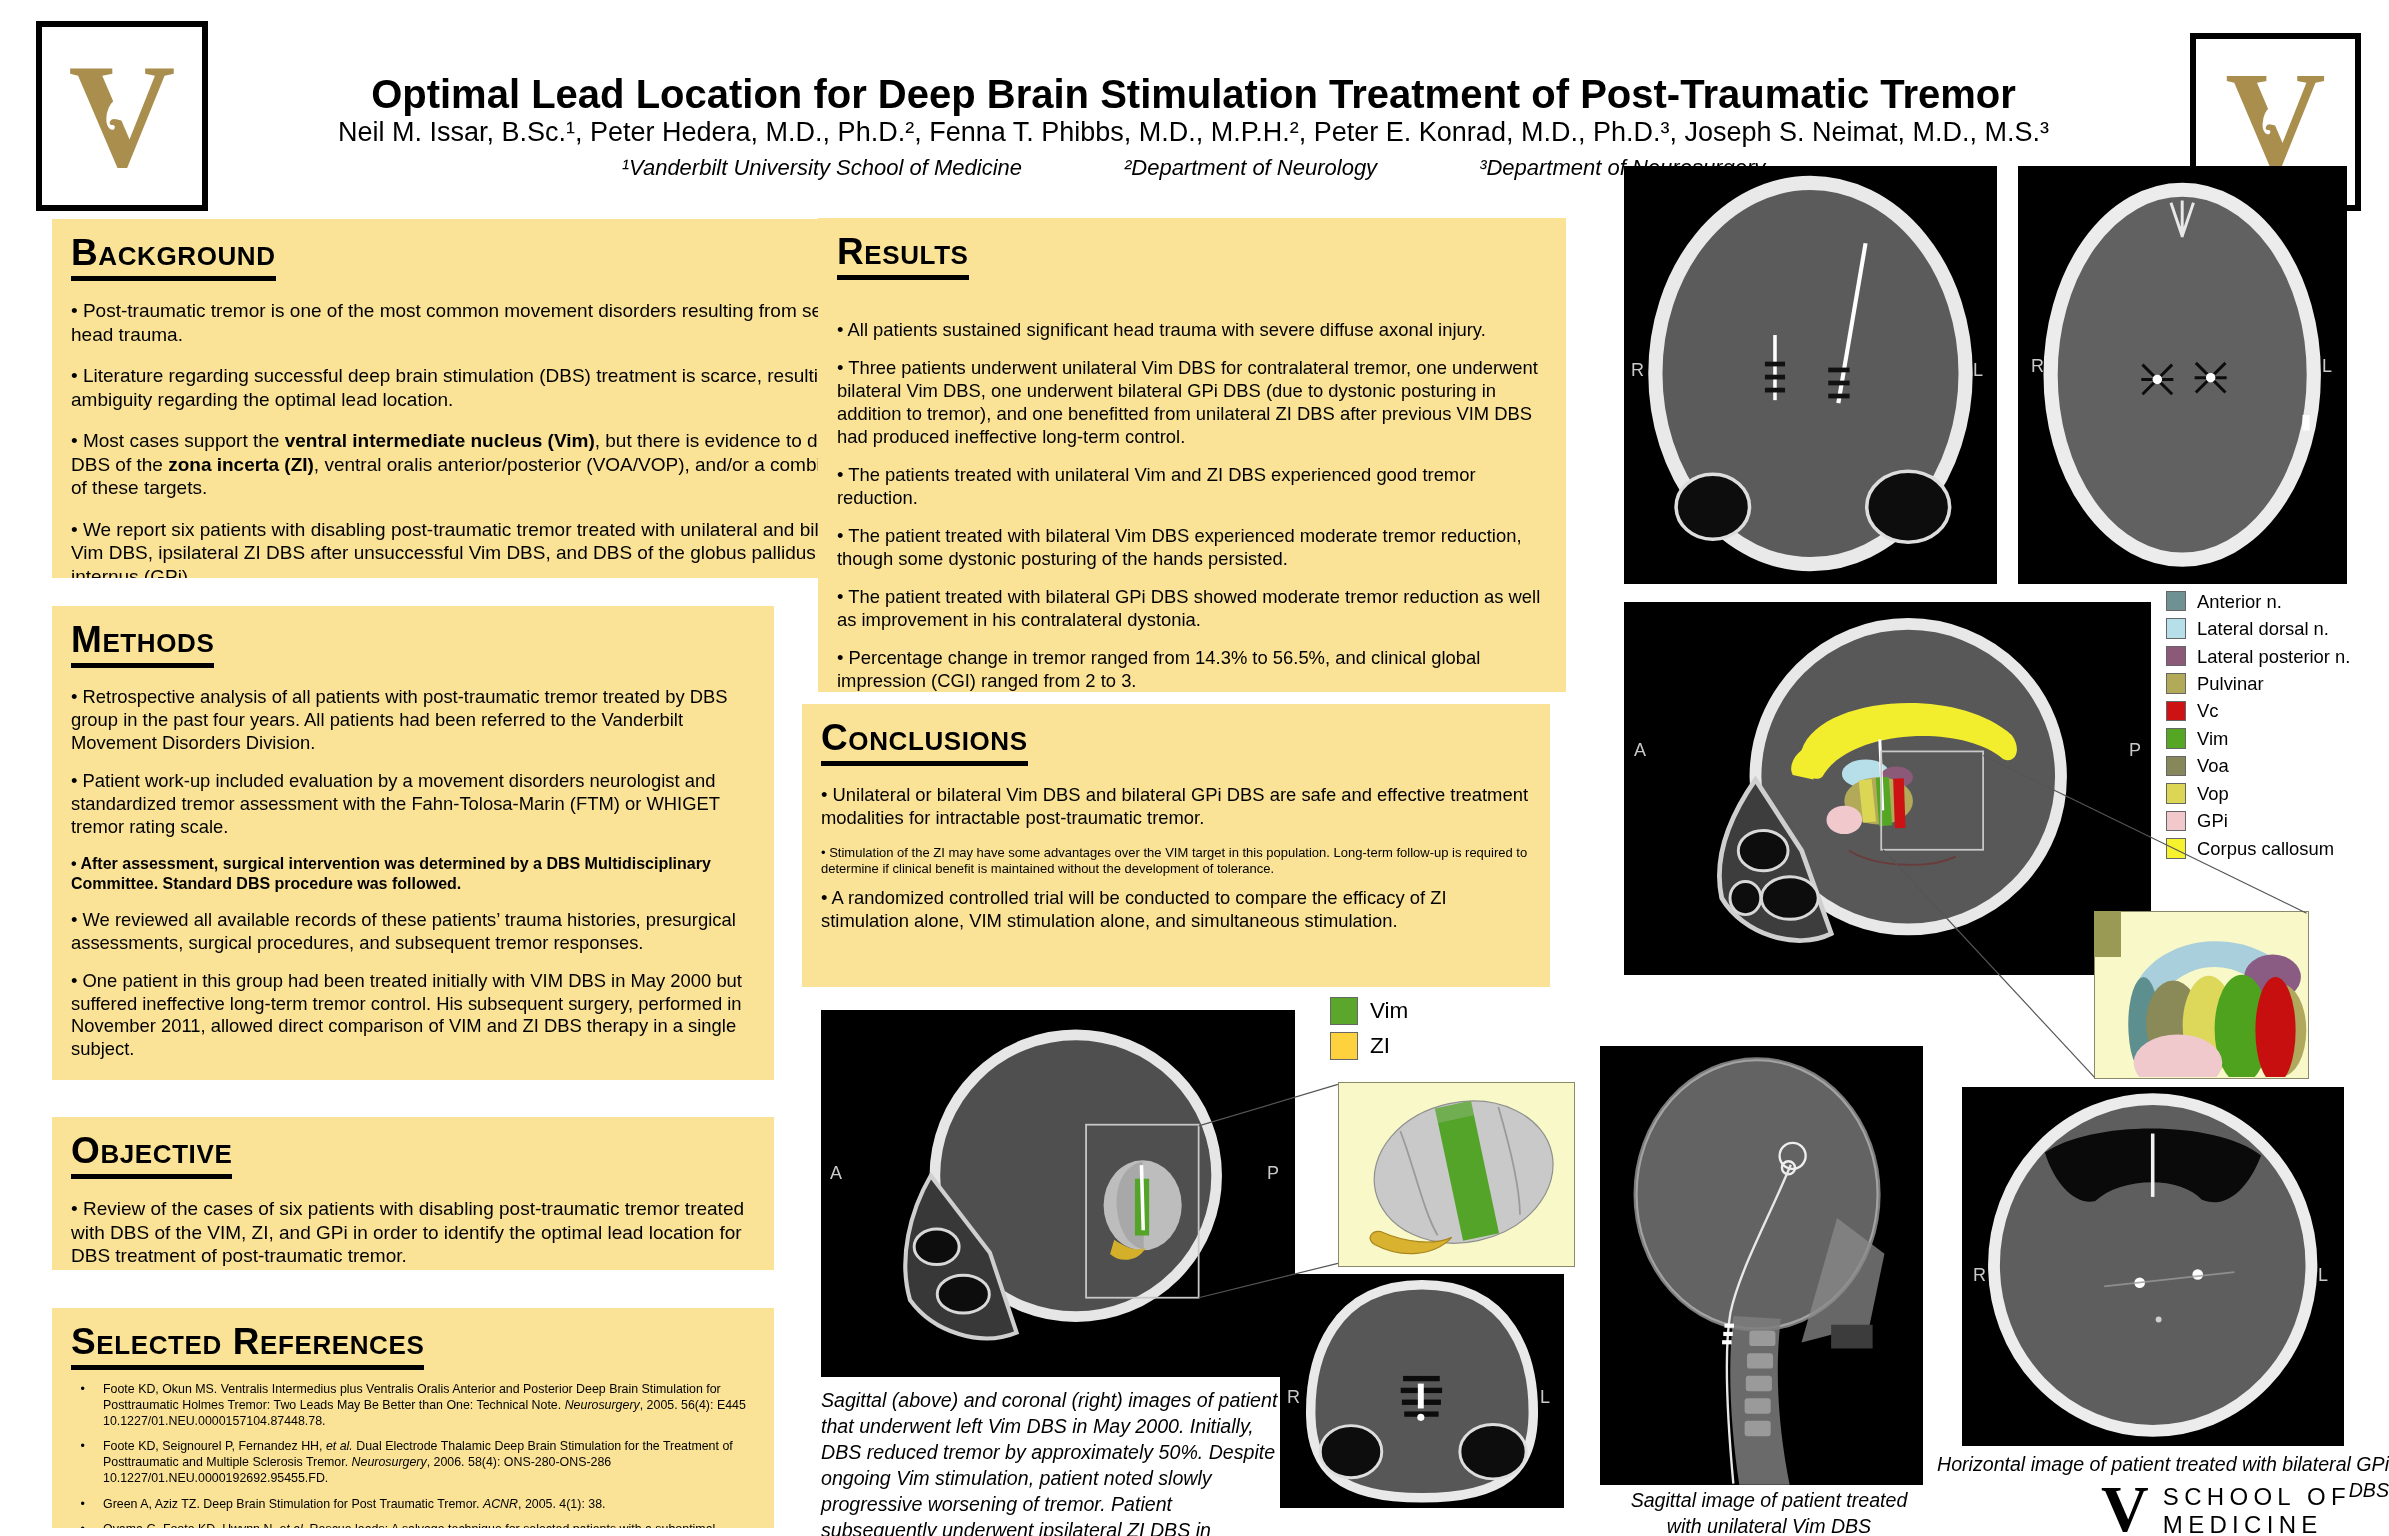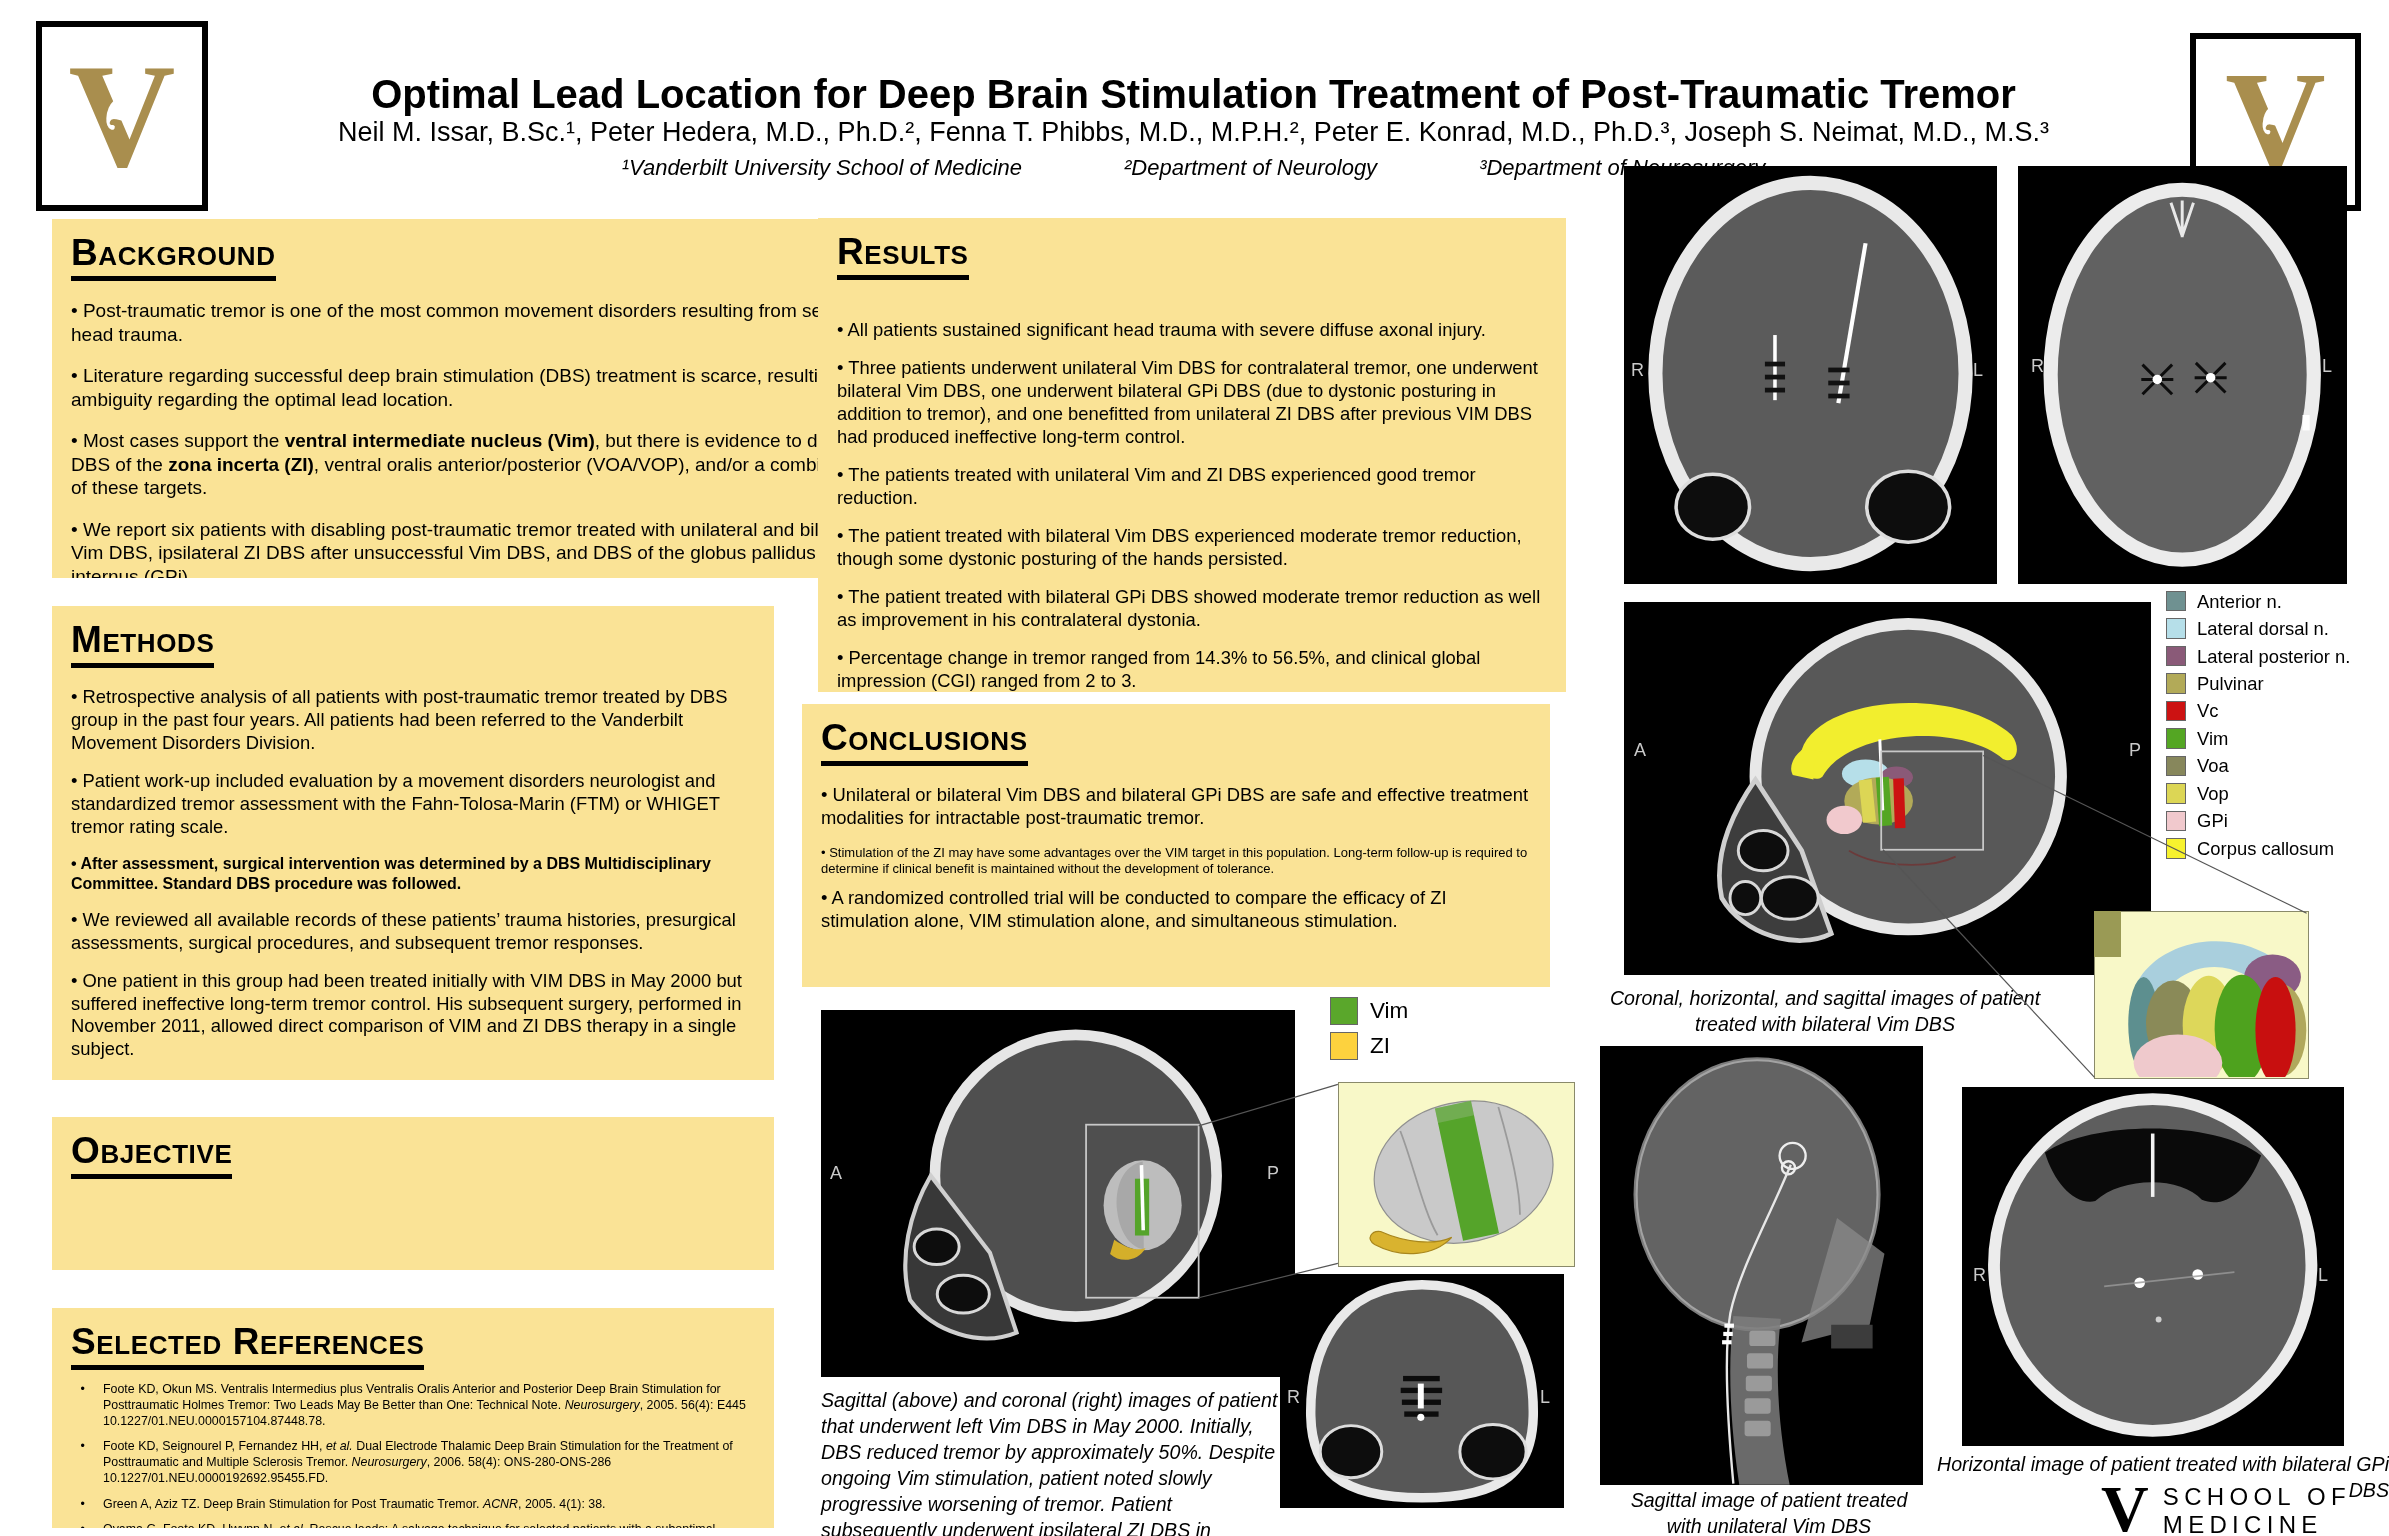--- a/index.html
+++ b/index.html
@@ -85,20 +85,24 @@
     <li style="font-size:18.4px;margin-bottom:15.4px;">Retrospective analysis of all patients with post-traumatic tremor treated by DBS group in the past four years. All patients had been referred to the Vanderbilt Movement Disorders Division.</li>
         <li style="font-size:18.4px;margin-bottom:15.4px;">Patient work-up included evaluation by a movement disorders neurologist and standardized tremor assessment with the Fahn-Tolosa-Marin (FTM) or WHIGET tremor rating scale.</li>
         <li style="font-size:16px;margin-bottom:15.4px;font-weight:bold;">After assessment, surgical intervention was determined by a DBS Multidisciplinary Committee. Standard DBS procedure was followed.</li>
         <li style="font-size:18.4px;margin-bottom:15.4px;">We reviewed all available records of these patients’ trauma histories, presurgical assessments, surgical procedures, and subsequent tremor responses.</li>
         <li style="font-size:18.4px;margin-bottom:15.4px;">One patient in this group had been treated initially with VIM DBS in May 2000 but suffered ineffective long-term tremor control. His subsequent surgery, performed in November 2011, allowed direct comparison of VIM and ZI DBS therapy in a single subject.</li>
       </ul>
   </section>
 
   <section class="panel" style="left:52px;top:1117px;width:722px;height:153px;">
     <h2 class="sec-h">Objective</h2>
+    <ul>
+
+    <li>Review of  the cases of six patients with disabling post-traumatic tremor treated with DBS of the VIM, ZI, and GPi in order to identify the optimal lead location for DBS treatment of post-traumatic tremor.</li>
+      </ul>
   </section>
 
   <section class="panel refs" style="left:52px;top:1308px;width:722px;height:220px;">
     <h2 class="sec-h">Selected References</h2>
     <ul>
 
     <li>Foote KD, Okun MS. Ventralis Intermedius plus Ventralis Oralis Anterior and Posterior Deep Brain Stimulation for Posttraumatic Holmes Tremor: Two Leads May Be Better than One: Technical Note. <i>Neurosurgery</i>, 2005. 56(4): E445 10.1227/01.NEU.0000157104.87448.78.</li>
         <li>Foote KD, Seignourel P, Fernandez HH, <i>et al.</i> Dual Electrode Thalamic Deep Brain Stimulation for the Treatment of Posttraumatic and Multiple Sclerosis Tremor. <i>Neurosurgery</i>, 2006. 58(4): ONS-280-ONS-286 10.1227/01.NEU.0000192692.95455.FD.</li>
         <li>Green A, Aziz TZ. Deep Brain Stimulation for Post Traumatic Tremor. <i>ACNR</i>, 2005. 4(1): 38.</li>
         <li>Oyama G, Foote KD, Hwynn N, <i>et al.</i> Rescue leads: A salvage technique for selected patients with a suboptimal response to standard DBS therapy. , 2011. 17(6): 451-455.</li>
@@ -235,21 +239,20 @@
         <span class="swatch" style="background: rgb(241, 201, 205);"></span>
         <span class="legend-label">GPi</span>
       </div>
 
       <div class="legend-item">
         <span class="swatch" style="background: rgb(247, 242, 46);"></span>
         <span class="legend-label">Corpus callosum</span>
       </div>
     </div>
 
-  <div class="caption center" style="left:1600px;top:985px;width:450px;">Coronal, horizontal, and sagittal images of patient treated with bilateral Vim DBS</div>
 
   <div class="inset" style="left:2094px;top:911px;width:215px;height:168px;">
     <svg width="212" height="165" viewBox="0 0 358 279">
       <path d="M60,170 C55,90 150,30 250,55 C300,70 330,95 335,120 L300,150 C240,60 120,80 95,185 Z" fill="#a9cfdd"></path>
       <ellipse cx="300" cy="110" rx="48" ry="38" fill="#8a5c84"></ellipse>
       <ellipse cx="315" cy="200" rx="42" ry="78" fill="#b0a85c"></ellipse>
       <ellipse cx="82" cy="190" rx="26" ry="80" fill="#5d8f8f"></ellipse>
       <ellipse cx="132" cy="188" rx="46" ry="72" fill="#8a8a58"></ellipse>
       <ellipse cx="192" cy="192" rx="44" ry="84" fill="#ddd75a"></ellipse>
       <ellipse cx="248" cy="198" rx="46" ry="92" fill="#4ea21e"></ellipse>

